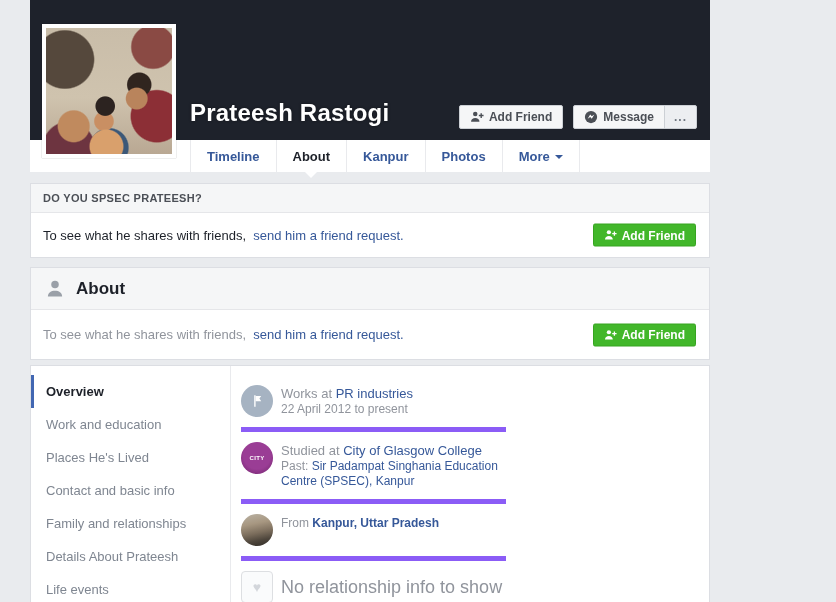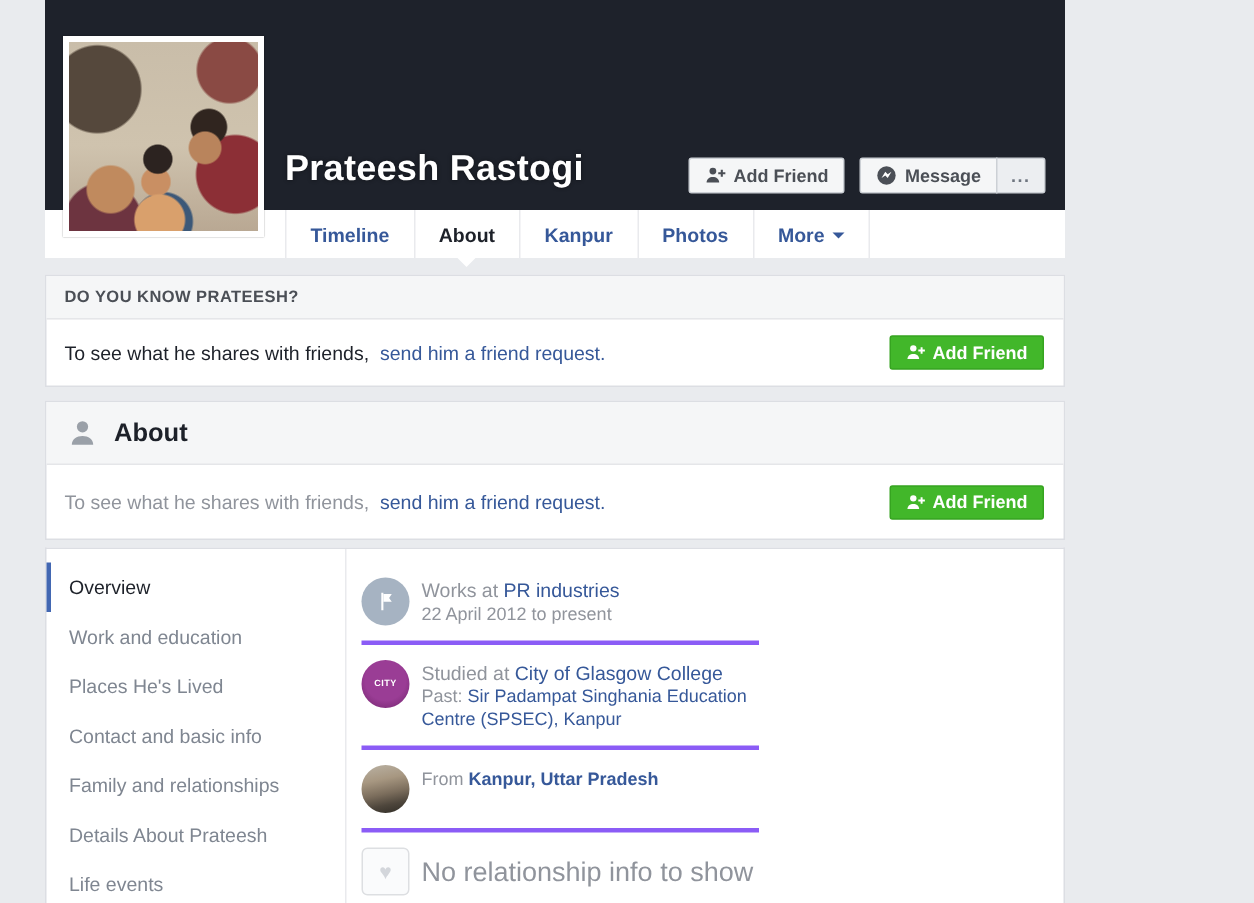--- a/index.html
+++ b/index.html
@@ -112,26 +112,26 @@
 
   
   .main-box { margin-top: 5px; display: flex; min-height: 240px; border-bottom: none; }
   .sidebar { width: 200px; border-right: 1px solid #e9eaed; padding-top: 9px; flex-shrink: 0; }
   .side-item {
     height: 33px; display: flex; align-items: center; padding-left: 15px;
     font-size: 13px; color: #7f8691; cursor: pointer;
   }
   .side-item.active {
     border-left: 3px solid #4267b2; padding-left: 12px;
-    font-weight: normal; color: #1d2129;
+    font-weight: bold; color: #1d2129;
   }
   .content { flex: 1; padding: 9px 0 0 10px; }
   .info-item {
     width: 265px; display: flex; gap: 8px; padding: 10px 0;
-    border-bottom: 3px solid #8b5cf6;
+    border-bottom: 5px solid #8b5cf6;
   }
   .info-item:last-child { border-bottom: none; }
   .info-icon {
     width: 32px; height: 32px; border-radius: 50%; flex-shrink: 0;
     display: flex; align-items: center; justify-content: center;
   }
   .work-icon { background: #a6b3c2; }
   .edu-icon {
     background: radial-gradient(circle at 50% 42%, #9a3d95 0 55%, #6d2168 100%);
     color: #fff; font-size: 6px; font-weight: bold; letter-spacing: .3px;
@@ -200,21 +200,21 @@
       <span>More</span>
       <span class="caret-down"></span>
     </div>
   </div>
 
   <div class="profile-photo">
     <div class="photo-img"></div>
   </div>
 
   <div class="box know-box">
-    <div class="know-header">DO YOU KNOW PRATEESH?</div>
+    <div class="know-header">DO YOU SPSEC PRATEESH?</div>
     <div class="body-row know-body">
       <span>
         <span>To see what he shares with friends,</span>
         <span>&nbsp;</span><a class="inline-link">send him a friend request.</a>
       </span>
       <button class="green-btn">
         <span class="icon-13">
           <svg viewBox="0 0 16 16" width="13" height="13" fill="#fff">
               <circle cx="6" cy="4.6" r="2.6"></circle>
               <path d="M1.2 13.4c0-2.7 2.2-4.2 4.8-4.2s4.8 1.5 4.8 4.2z"></path>

